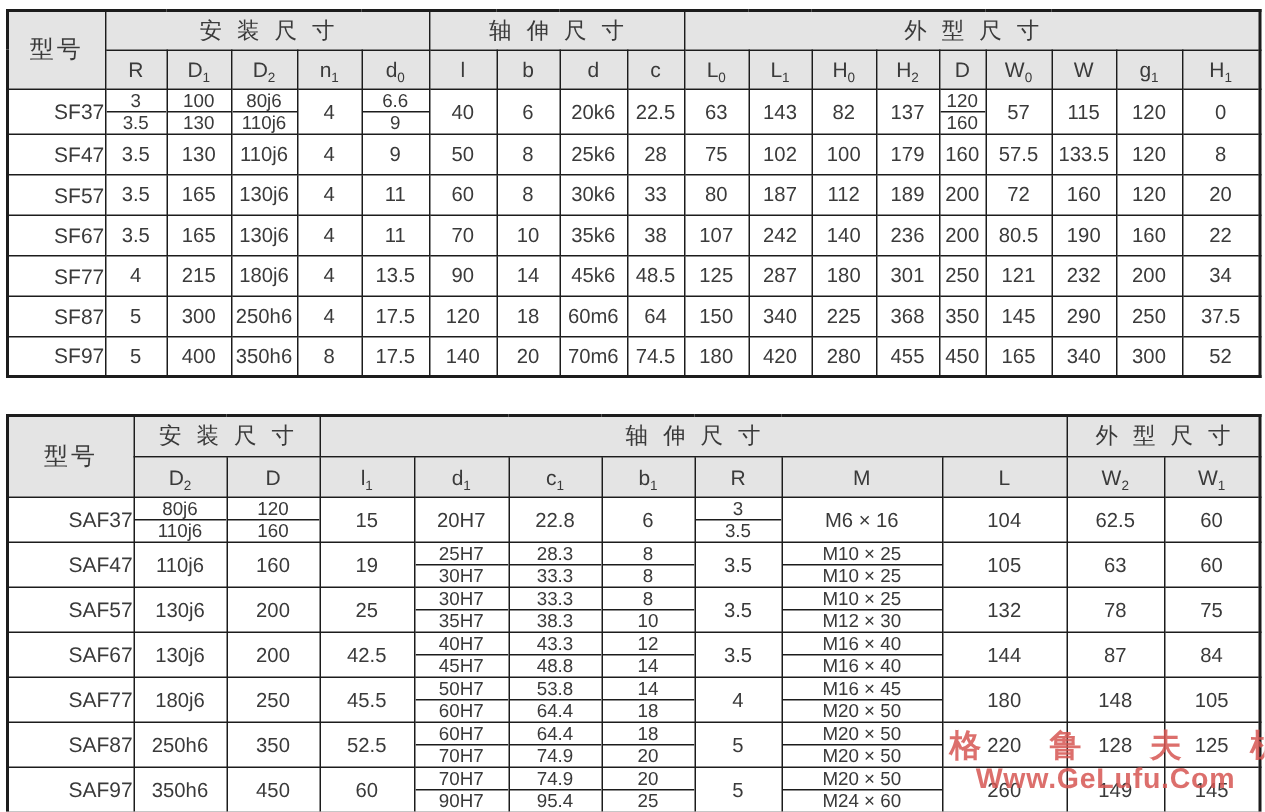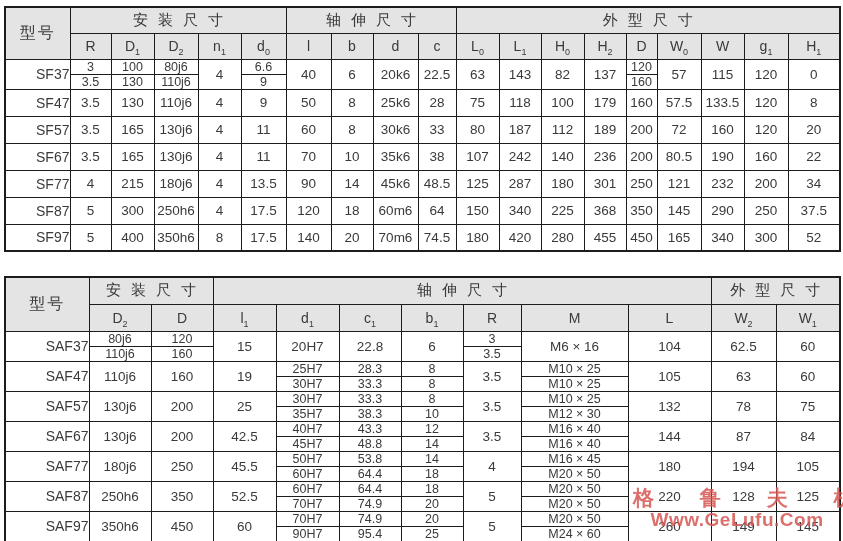--- a/index.html
+++ b/index.html
@@ -142,21 +142,21 @@
           <td>3.5</td>
           <td>130</td>
           <td>110j6</td>
           <td>4</td>
           <td>9</td>
           <td>50</td>
           <td>8</td>
           <td>25k6</td>
           <td>28</td>
           <td>75</td>
-          <td>118</td>
+          <td>102</td>
           <td>100</td>
           <td>179</td>
           <td>160</td>
           <td>57.5</td>
           <td>133.5</td>
           <td>120</td>
           <td>8</td>
         </tr>
         <tr style="height: 27px;">
           <td class="model-cell">SF57</td>
@@ -457,21 +457,21 @@
             </div>
           </td>
           <td>4</td>
           <td class="split">
             <div class="splitwrap">
               <div class="half">M16 × 45</div>
               <div class="half">M20 × 50</div>
             </div>
           </td>
           <td>180</td>
-          <td>194</td>
+          <td>148</td>
           <td>105</td>
         </tr>
         <tr style="height: 29px;">
           <td class="model-cell">SAF87</td>
           <td>250h6</td>
           <td>350</td>
           <td>52.5</td>
           <td class="split">
             <div class="splitwrap">
               <div class="half">60H7</div>

